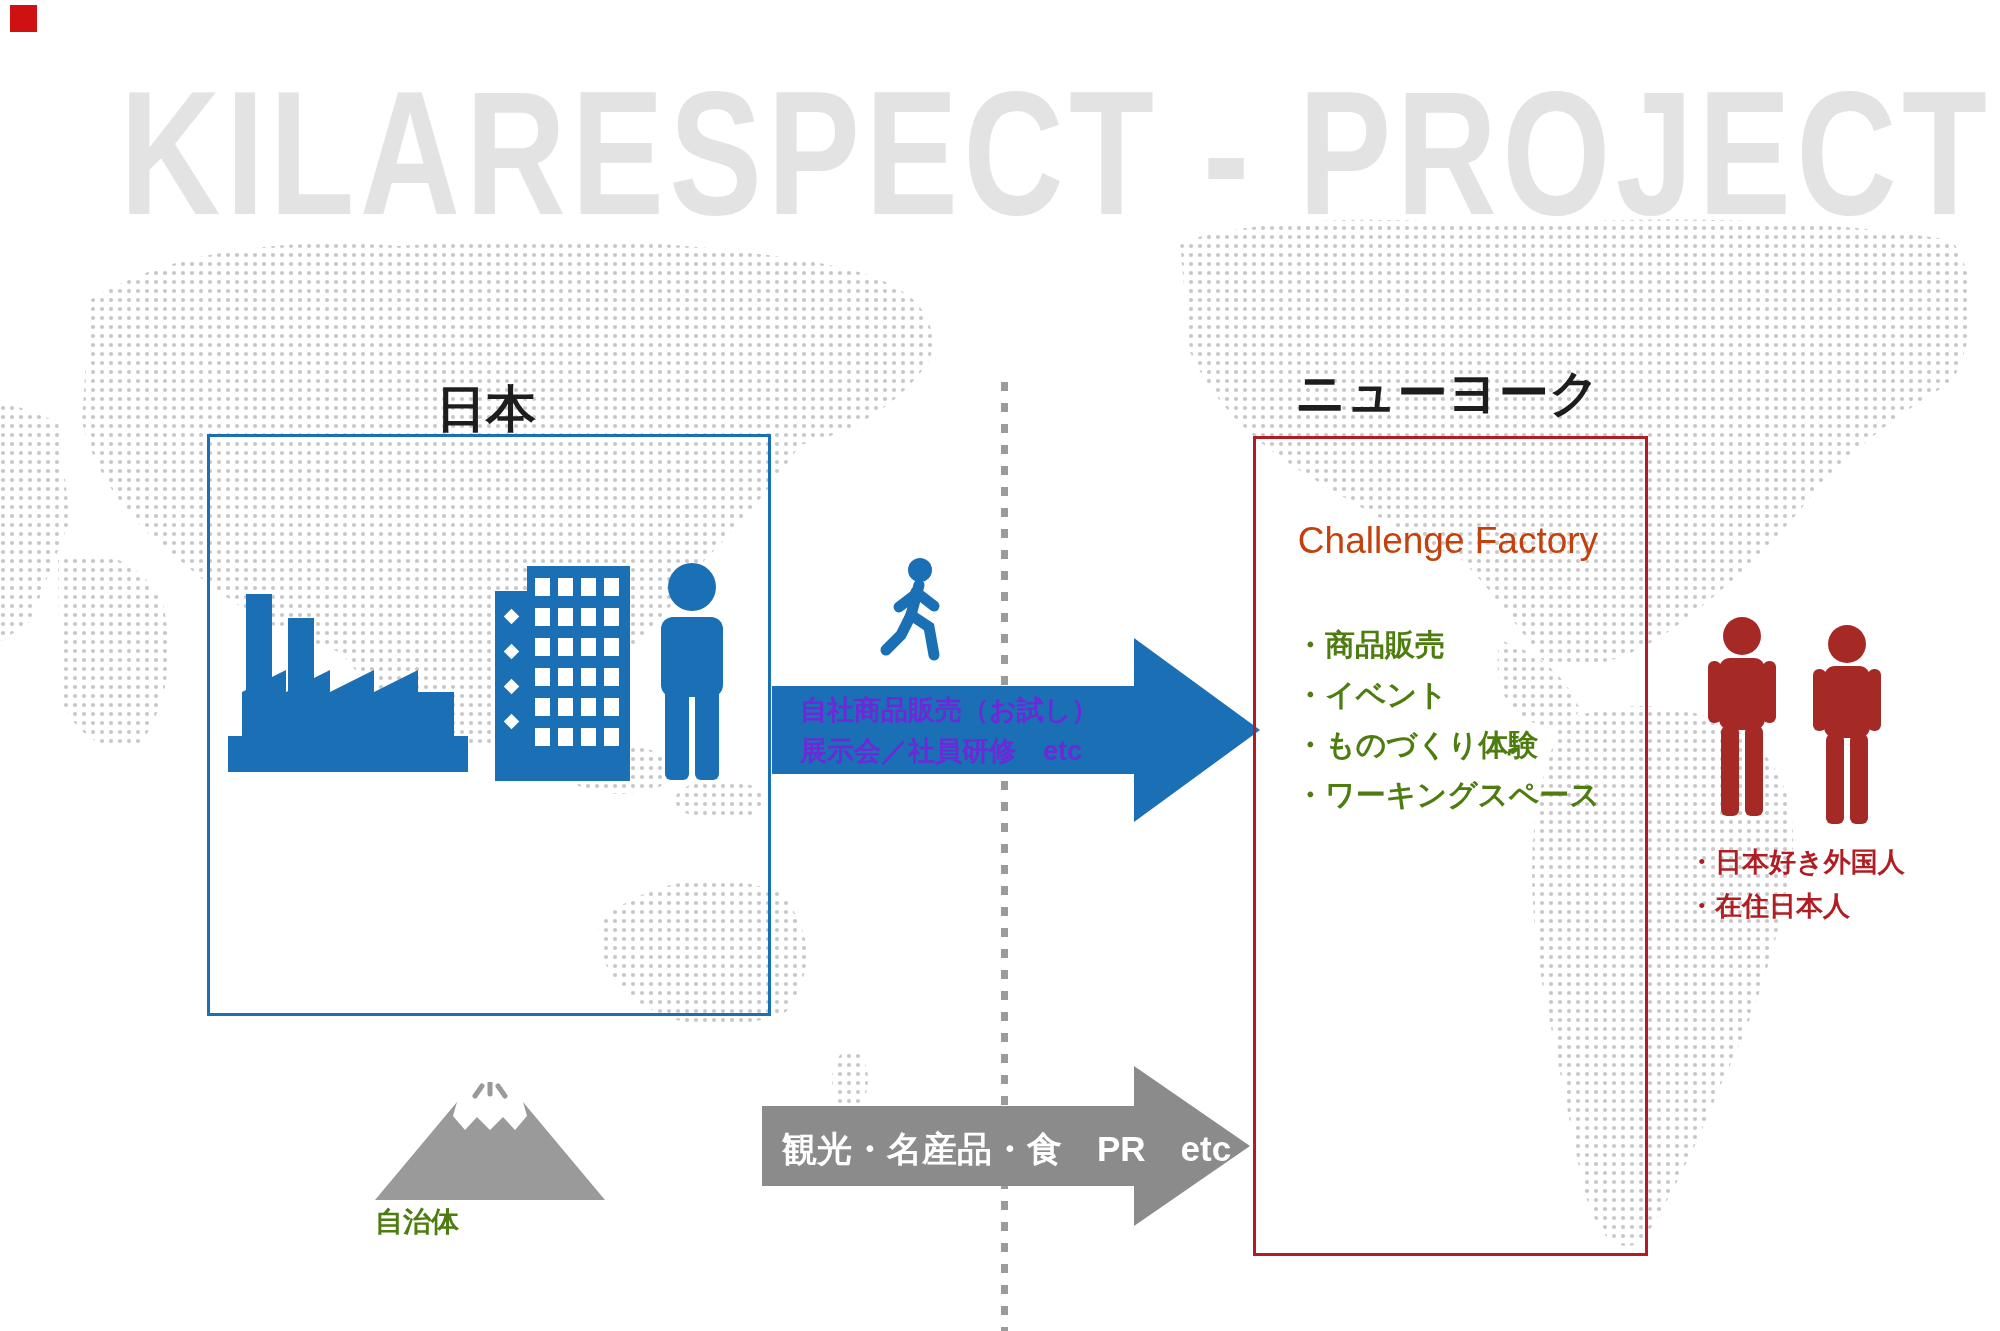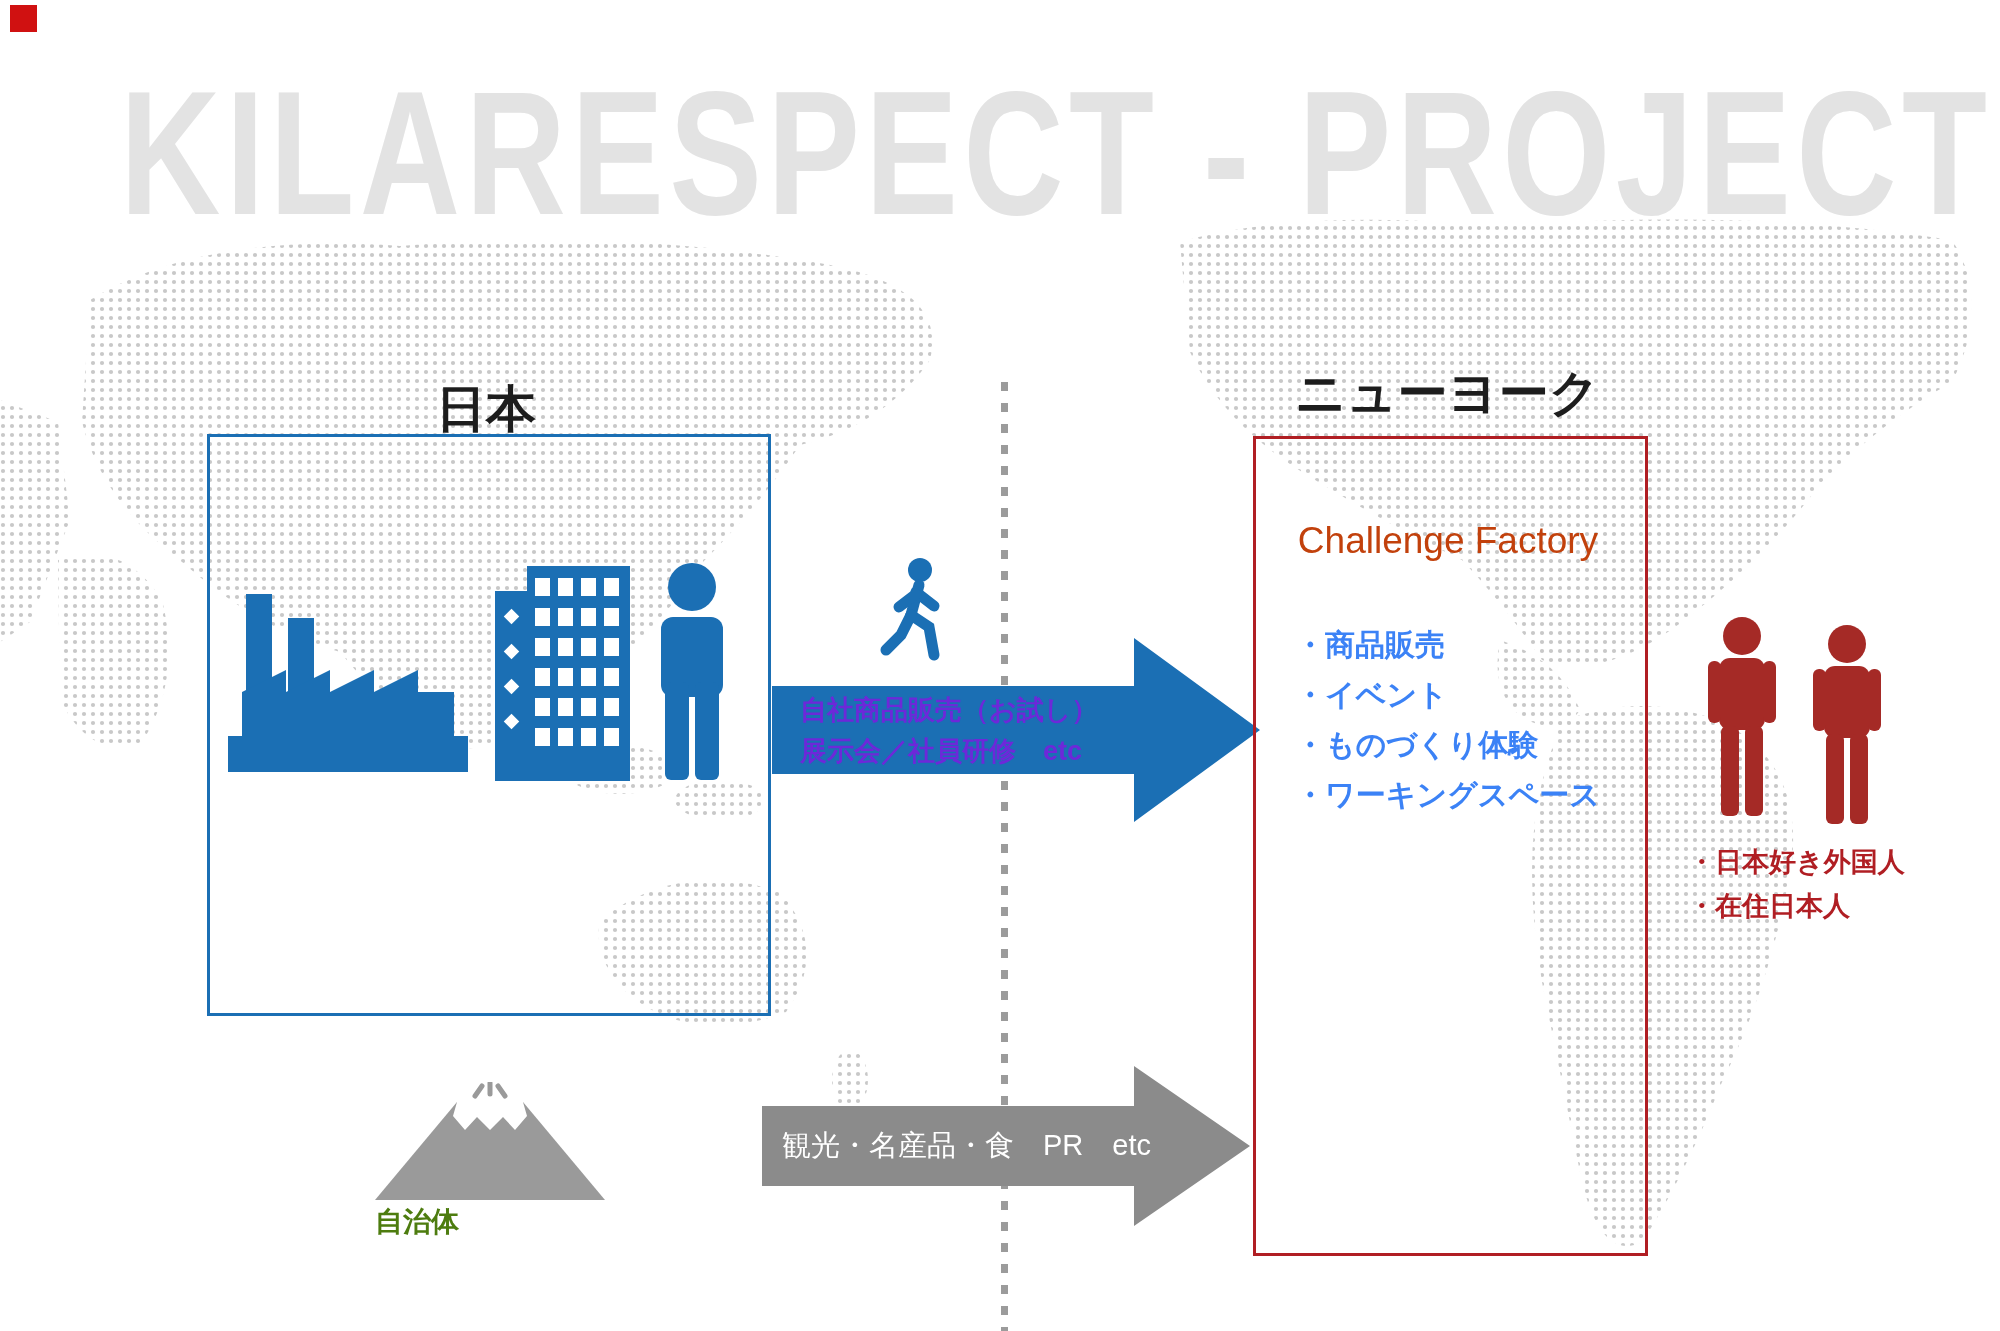--- a/index.html
+++ b/index.html
@@ -43,36 +43,36 @@
   .ny-box {
     position:absolute; left:1253px; top:436px; width:389px; height:814px;
     border:3px solid #b01e23; background:transparent;
   }
   .ny-title {
     position:absolute; left:1243px; top:520px; width:410px;
     text-align:center; font-size:37px; font-weight:normal; color:#c2410c;
   }
   .ny-list {
     position:absolute; left:1295px; top:620px; width:330px;
-    font-size:30px; font-weight:bold; color:#3b82f6; line-height:50px;
+    font-size:30px; font-weight:bold; color:#4d7c0f; line-height:50px;
   }
 
   .divider-dotted {
     position:absolute; left:1001px; top:382px; width:7px; height:949px;
     background: repeating-linear-gradient(to bottom, #9b9b9b 0 9px, transparent 9px 21px);
   }
 
   .arrow-text-blue {
     position:absolute; left:800px; top:690px; width:340px;
     font-size:27px; font-weight:bold; color:#6d28d9; line-height:41px;
     white-space:nowrap;
   }
   .arrow-text-gray {
     position:absolute; left:782px; top:1126px; width:360px;
-    text-align:right; font-size:29px; font-weight:normal; color:#ffffff;
+    text-align:right; font-size:35px; font-weight:bold; color:#ffffff;
     white-space:nowrap;
   }
 
   .audience-text {
     position:absolute; left:1688px; top:840px; width:290px;
     font-size:27px; font-weight:bold; color:#b01e23; line-height:44px;
   }
 
   .municipality-label {
     position:absolute; left:375px; top:1203px; width:230px;

